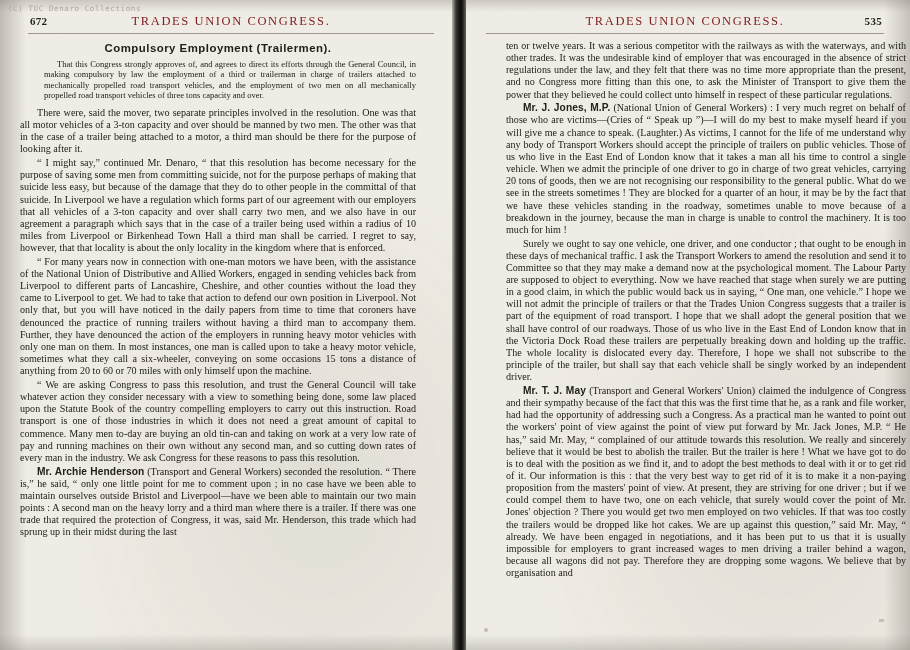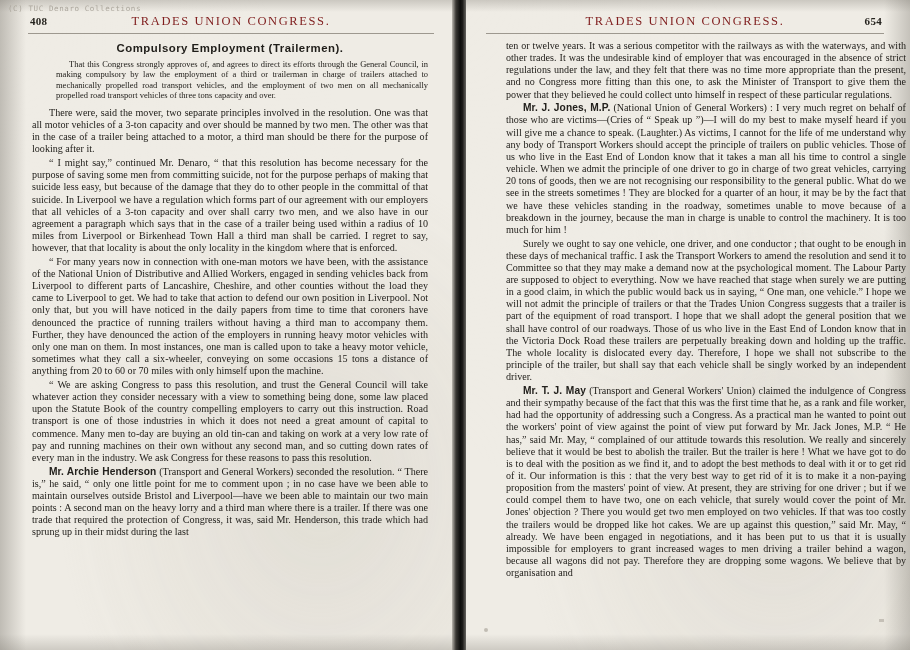--- a/index.html
+++ b/index.html
@@ -128,21 +128,21 @@
   .column {
     position: absolute;
     top: 40px;
     font-size: 10.1px;
     line-height: 12.15px;
     color: #23211d;
     text-align: justify;
     text-justify: inter-word;
     hyphens: none;
   }
-  .page.left  .column { left: 32px; width: 396px; }
+  .page.left  .column { left: 20px; width: 396px; }
   .page.right .column { left: 40px; width: 400px; }
 
   h2.section-heading {
     margin: 2px 0 5px 0;
     text-align: center;
     font-family: "Liberation Sans", sans-serif;
     font-size: 11.4px;
     font-weight: bold;
     letter-spacing: .5px;
     color: #1f1d19;
@@ -197,21 +197,21 @@
 
 <div id="scan">
 
   <div class="page left">
     <div class="paper-tone"></div>
     <div class="top-shadow"></div>
     <div class="bottom-shadow"></div>
     <div class="edge-shadow-left"></div>
 
     <div class="runhead">
-      <span class="folio">408</span>
+      <span class="folio">672</span>
       <div class="title">TRADES UNION CONGRESS.</div>
     </div>
     <div class="rule"></div>
 
     <div class="column">
       <h2 class="section-heading">Compulsory Employment (Trailermen).</h2>
 
 
       <blockquote>That this Congress strongly approves of, and agrees to direct its efforts through the General Council, in making compulsory by law the employment of a third or trailerman in charge of trailers attached to mechanically propelled road transport vehicles, and the employment of two men on all mechanically propelled road transport vehicles of three tons capacity and over.</blockquote>
 
@@ -229,21 +229,21 @@
 
   <div id="gutter"></div>
 
   <div class="page right">
     <div class="paper-tone"></div>
     <div class="top-shadow"></div>
     <div class="bottom-shadow"></div>
     <div class="edge-shadow-right"></div>
 
     <div class="runhead">
-      <span class="folio">654</span>
+      <span class="folio">535</span>
       <div class="title">TRADES UNION CONGRESS.</div>
     </div>
     <div class="rule"></div>
 
     <div class="column">
       <p class="noindent">ten or twelve years. It was a serious competitor with the railways as with the waterways, and with other trades. It was the undesirable kind of employer that was encouraged in the absence of strict regulations under the law, and they felt that there was no time more appropriate than the present, and no Congress more fitting than this one, to ask the Minister of Transport to give them the power that they believed he could collect unto himself in respect of these particular regulations.</p>
 
       <p class="lead"><span class="speaker">Mr. J. Jones, M.P.</span><span> (National Union of General Workers) : I very much regret on behalf of those who are victims—(Cries of “ Speak up ”)—I will do my best to make myself heard if you will give me a chance to speak. (Laughter.) As victims, I cannot for the life of me understand why any body of Transport Workers should accept the principle of trailers on public vehicles. Those of us who live in the East End of London know that it takes a man all his time to control a single vehicle. When we admit the principle of one driver to go in charge of two great vehicles, carrying 20 tons of goods, then we are not recognising our responsibility to the general public. What do we see in the streets sometimes ! They are blocked for a quarter of an hour, it may be by the fact that we have these vehicles standing in the roadway, sometimes unable to move because of a breakdown in the journey, because the man in charge is unable to control the machinery. It is too much for him !</span></p>
 
       <p class="lead">Surely we ought to say one vehicle, one driver, and one conductor ; that ought to be enough in these days of mechanical traffic. I ask the Transport Workers to amend the resolution and send it to Committee so that they may make a demand now at the psychological moment. The Labour Party are supposed to object to everything. Now we have reached that stage when surely we are putting in a good claim, in which the public would back us in saying, “ One man, one vehicle.” I hope we will not admit the principle of trailers or that the Trades Union Congress suggests that a trailer is part of the equipment of road transport. I hope that we shall adopt the general position that we shall have control of our roadways. Those of us who live in the East End of London know that in the Victoria Dock Road these trailers are perpetually breaking down and holding up the traffic. The whole locality is dislocated every day. Therefore, I hope we shall not subscribe to the principle of the trailer, but shall say that each vehicle shall be singly worked by an independent driver.</p>

